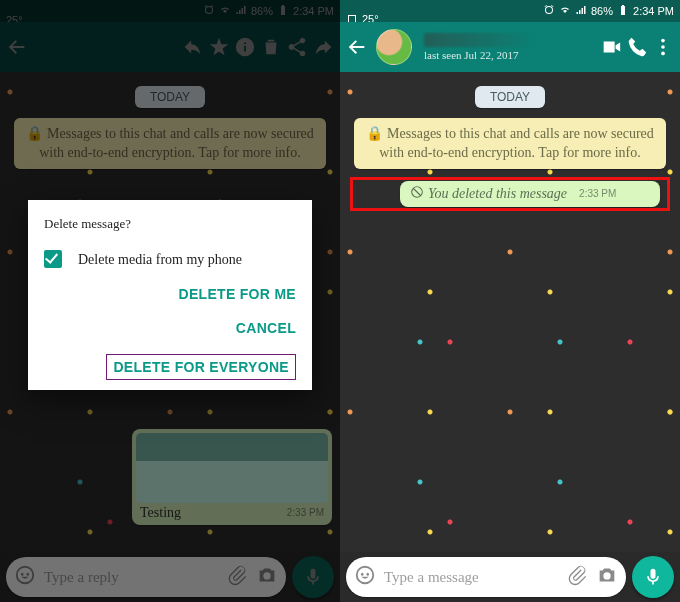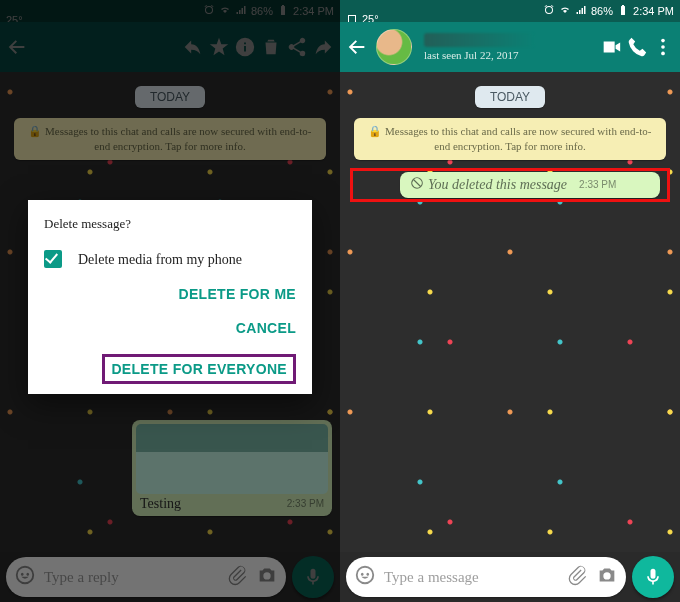--- a/index.html
+++ b/index.html
@@ -73,21 +73,21 @@
   }
   .today {
     display:block; width:70px; margin:6px auto 10px;
     background:#dfe9ef; color:#4a5a63;
     text-align:center; font-family:sans-serif; font-size:12px;
     padding:4px 0; border-radius:6px;
     box-shadow:0 1px 1px rgba(0,0,0,.3);
   }
   .encryption {
     background:#f6eeb4; color:#6b6b4a;
-    font-size:11px; line-height:1.35;
+    font-size:14px; line-height:1.35;
     padding:6px 8px; border-radius:6px;
     text-align:center;
     box-shadow:0 1px 1px rgba(0,0,0,.3);
     margin: 0 6px 10px;
   }
   .encryption .lock { font-family:sans-serif; }
   .bubble-out {
     background:#d9f7bf;
     color:#3a3a3a;
     border-radius:8px;
@@ -151,21 +151,21 @@
     width:18px; height:18px; background:#0b9a87; position:relative; border-radius:2px;
   }
   .dialog .chk::after {
     content:""; position:absolute; left:4px; top:1px;
     width:5px; height:10px; border:2px solid #fff;
     border-top:none; border-left:none; transform:rotate(40deg);
   }
   .dialog .chklabel { font-size:14px; color:#222; }
   .dialog .actions { display:flex; flex-direction:column; align-items:flex-end; gap:18px; }
   .dialog .act { color:#0b9a87; font-family:sans-serif; font-weight:600; font-size:14px; letter-spacing:.3px; }
-  .dialog .act.hl { border:3px solid #701a75; padding:4px 6px; }
+  .dialog .act.hl { border:1px solid #701a75; padding:4px 6px; }
   
   .phone.dimmed .statusbar, .phone.dimmed .toolbar, .phone.dimmed .inputbar .micbtn { filter:brightness(.55); }
 </style>
 </head>
 <body>
 
 <div class="phone dimmed">
   <div class="dim"></div>
 
   <div class="statusbar">

